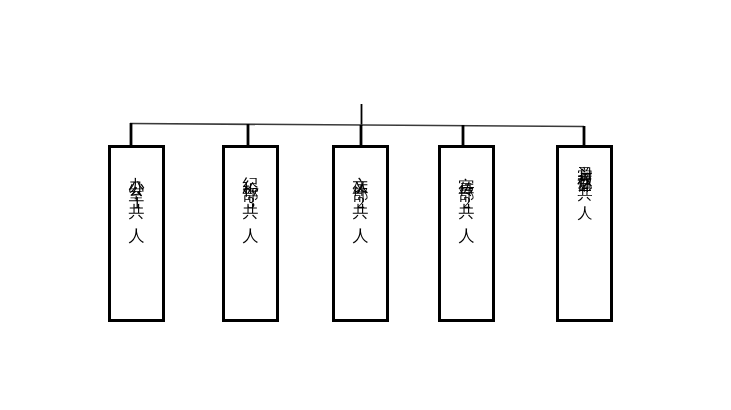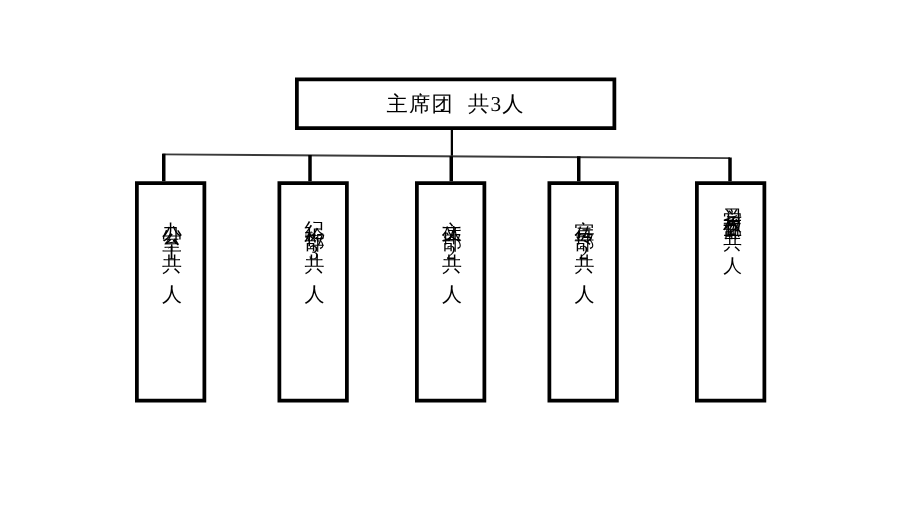--- a/index.html
+++ b/index.html
@@ -68,23 +68,20 @@
 
     <line x1="130" y1="123.5" x2="584" y2="126.5" stroke="#3a3a3a" stroke-width="1.6"></line>
 
     <line x1="131" y1="123" x2="131" y2="148" stroke="#000000" stroke-width="2.8"></line>
     <line x1="248" y1="124" x2="248" y2="148" stroke="#000000" stroke-width="2.8"></line>
     <line x1="361" y1="125" x2="361" y2="148" stroke="#000000" stroke-width="2.8"></line>
     <line x1="463" y1="125" x2="463" y2="148" stroke="#000000" stroke-width="2.8"></line>
     <line x1="584" y1="126" x2="584" y2="148" stroke="#000000" stroke-width="2.8"></line>
   </svg>
 
-  <div class="root-box">
-    <span>主席团 共3人</span>
-  </div>
 
   <div class="dept-box d1">
     <span class="vtext">办公室</span>
     <span class="vtext">共1人</span>
   </div>
 
   <div class="dept-box d2">
     <span class="vtext">纪检部</span>
     <span class="vtext">共3人</span>
   </div>

